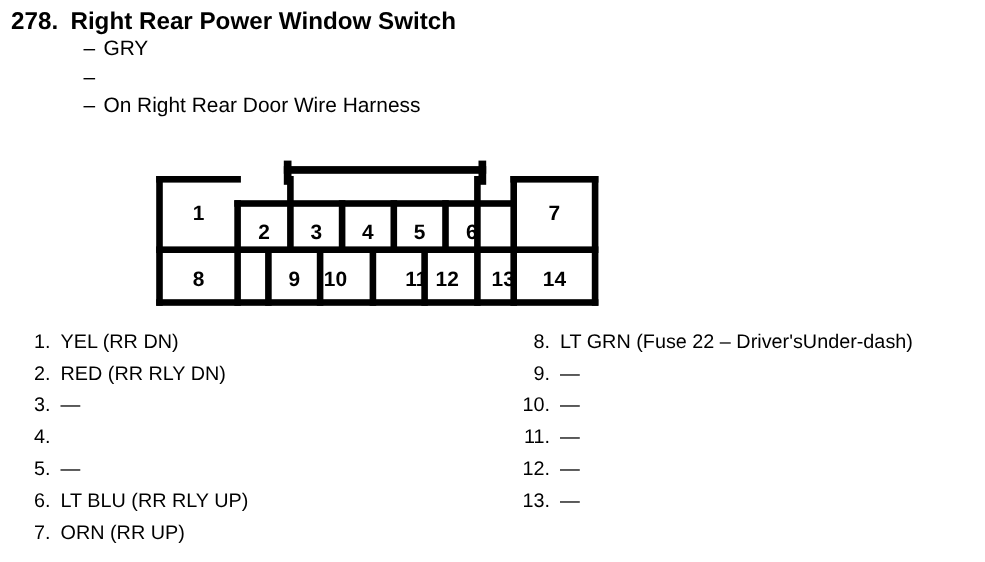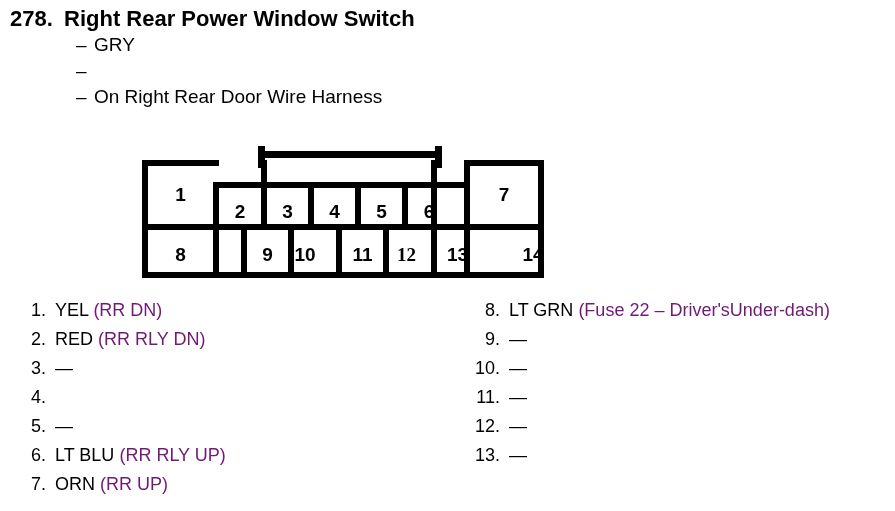--- a/index.html
+++ b/index.html
@@ -127,21 +127,21 @@
     width: 30px;
     flex: 0 0 auto;
     text-align: right;
     color: #000;
   }
   .pin-body {
     margin-left: 9px;
     flex: 1 1 auto;
   }
   .pin-color { color: #000; }
-  .pin-desc  { color: #701a75; }
+  .pin-desc  { color: #000000; }
   .pin-dash  { color: #000; }
 </style>
 </head>
 <body>
 
 <div id="header">
   <div id="title-row">
     <span id="title-number">278.</span>
     <span id="title-text">Right Rear Power Window Switch</span>
   </div>
@@ -199,24 +199,24 @@
     <span class="cellnum" style="left:77px;  top:42px; width:42px;">2</span>
     <span class="cellnum" style="left:125px; top:42px; width:41px;">3</span>
     <span class="cellnum" style="left:172px; top:42px; width:41px;">4</span>
     <span class="cellnum" style="left:219px; top:42px; width:41px;">5</span>
     <span class="cellnum" style="left:266px; top:42px; width:42px;">6</span>
     <span class="cellnum" style="left:328px; top:25px; width:68px;">7</span>
 
     <span class="cellnum" style="left:6px;   top:85px; width:65px;">8</span>
     <span class="cellnum" style="left:105px; top:85px; width:41px;">9</span>
     <span class="cellnum" style="left:152px; top:85px; width:22px;">10</span>
-    <span class="cellnum" style="left:200px; top:85px; width:41px;">11</span>
-    <span class="cellnum" style="left:247px; top:85px; width:35px;font-family:Liberation Serif, serif;">12</span>
+    <span class="cellnum" style="left:216px; top:85px; width:41px;">11</span>
+    <span class="cellnum" style="left:247px; top:85px; width:35px;">12</span>
     <span class="cellnum" style="left:295px; top:85px; width:41px;">13</span>
-    <span class="cellnum" style="left:328px; top:85px; width:68px;margin-left:29px;">14</span>
+    <span class="cellnum" style="left:328px; top:85px; width:68px;">14</span>
 
   </div>
 </div>
 
 <div id="pins-left">
 
   <div class="pin-row">
     <span class="pin-num">1.</span>
     <span class="pin-body"><span class="pin-dash"></span><span class="pin-color">YEL</span> <span class="pin-desc">(RR DN)</span></span>
   </div>

